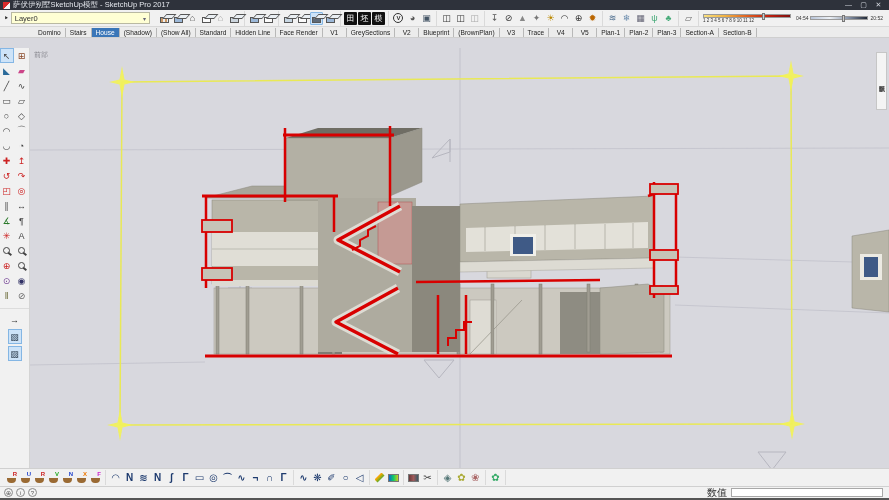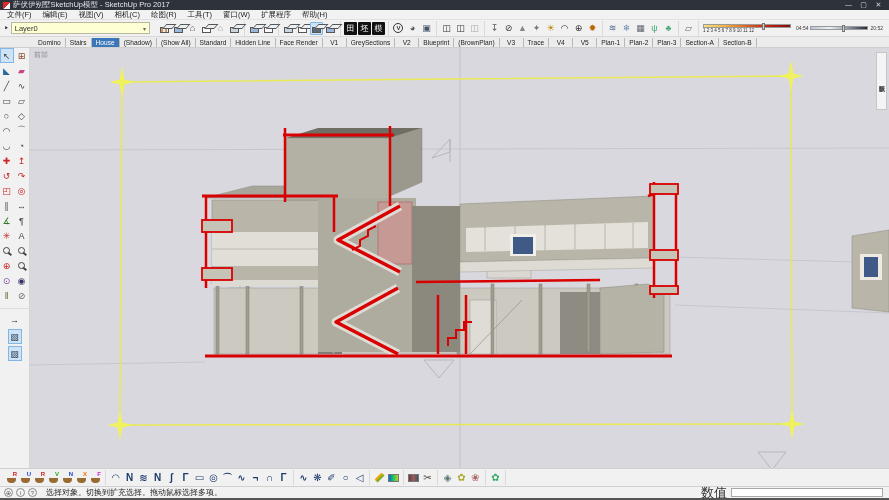--- a/index.html
+++ b/index.html
@@ -73,49 +73,38 @@
   
   .btoolbar{position:absolute;left:0;top:468px;width:889px;height:18px;background:#f1f1f1;border-top:1px solid #d0d0d0;display:flex;align-items:center;padding:0 2px;}
   .btoolbar .tbi{font-size:10px;}
   .curve{color:#1d3a6e;font-weight:bold;}
 
   
   .statusbar{position:absolute;left:0;top:486px;width:889px;height:14px;background:#f2f2f2;border-top:1px solid #d0d0d0;border-bottom:2px solid #3a7bd5;display:flex;align-items:center;font-size:8px;color:#222;padding:0 4px;}
   .sicon{width:9px;height:9px;border:1px solid #8a8a8a;border-radius:50%;font-size:6px;display:flex;align-items:center;justify-content:center;color:#555;margin-right:3px;flex:0 0 auto;}
   .smsg{margin-left:6px;white-space:nowrap;}
   .measure{margin-left:auto;display:flex;align-items:center;gap:4px;padding-right:2px;}
-  .measure-label{font-size:13px;color:#333;}
+  .measure-label{font-size:10px;color:#333;}
   .measure-box{width:152px;height:9px;background:#fff;border:1px solid #a8a8a8;}
 </style>
 </head>
 <body>
 
 <div class="app">
 
   <div class="titlebar">
     <span class="appicon"></span>
     <span class="title-text">萨伏伊别墅SketchUp模型 - SketchUp Pro 2017</span>
     <span class="win-controls" id="win-controls">
         <span class="winbtn">—</span>
         <span class="winbtn">▢</span>
         <span class="winbtn">✕</span>
       </span>
   </div>
 
-  <div class="menubar" id="menubar">
-      <span class="menuitem">文件(F)</span>
-      <span class="menuitem">编辑(E)</span>
-      <span class="menuitem">视图(V)</span>
-      <span class="menuitem">相机(C)</span>
-      <span class="menuitem">绘图(R)</span>
-      <span class="menuitem">工具(T)</span>
-      <span class="menuitem">窗口(W)</span>
-      <span class="menuitem">扩展程序</span>
-      <span class="menuitem">帮助(H)</span>
-    </div>
 
   <div class="toolbar">
     <span class="tb-sel">‣</span>
     <span class="combo">
       <span>Layer0</span>
       <span class="arrow">▾</span>
     </span>
     <span id="tb-icons" style="display:flex;align-items:center;">
         <div class="tb-group">
           <span class="tbi">
@@ -493,20 +482,19 @@
         <span class="tbi" style="color: rgb(51, 170, 102);">✿</span>
       </div>
     </div>
 
   <div class="statusbar">
     <span id="status-icons" style="display:flex;align-items:center;">
         <span class="sicon">⊕</span>
         <span class="sicon">i</span>
         <span class="sicon">?</span>
       </span>
-    <span class="smsg">选择对象。切换到扩充选择。拖动鼠标选择多项。</span>
     <span class="measure">
       <span class="measure-label">数值</span>
       <span class="measure-box"></span>
     </span>
   </div>
 
 </div>
 
 </body></html>

